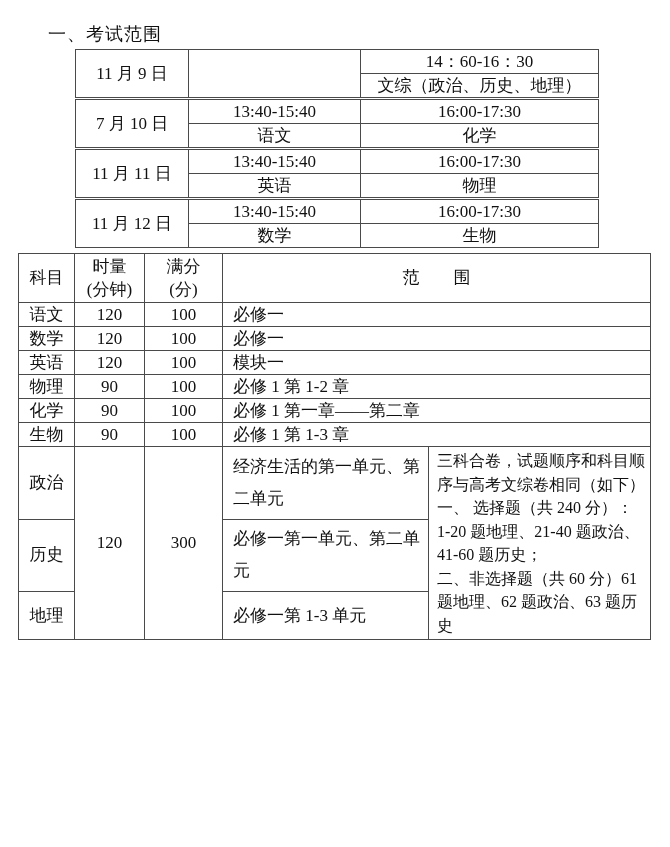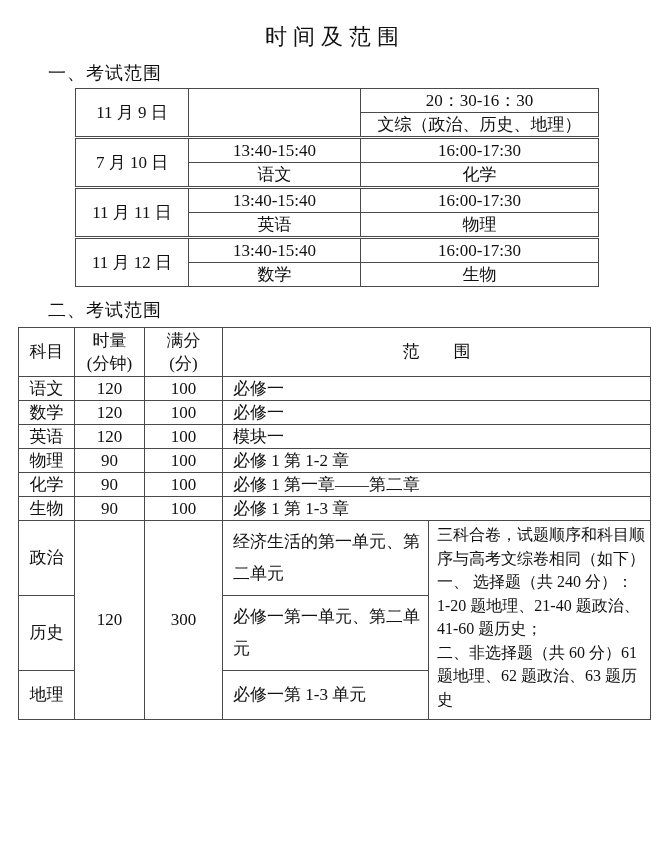--- a/index.html
+++ b/index.html
@@ -53,44 +53,43 @@
   .scope col.c-notes{width:222px;}
   .scope td{text-align:center;height:23px;line-height:22px;}
   .scope tr.hdr td{height:48px;}
   .scope td.range{text-align:left;padding-left:10px;padding-right:4px;}
   .scope tr.r-pol td{height:48px;}
   .scope tr.r-his td{height:50px;}
   .scope tr.r-geo td{height:42px;margin-left:44px;}
   .scope td.range2{text-align:left;padding-left:10px;padding-right:6px;line-height:32px;}
   .scope td.notes{
     text-align:left;vertical-align:middle;
-    padding:2px 4px 8px 8px;font-size:16px;line-height:23.5px;
+    padding:2px 4px 2px 8px;font-size:16px;line-height:23.5px;
   }
   .hdr .two-line{line-height:23px;}
 </style>
 </head>
 <body>
 
 <div class="page">
 
-  <div class="subtitle">时间及范围</div>
 
   <div class="section-heading">一、考试范围</div>
 
   <table class="schedule">
     <colgroup>
         <col class="c-date">
         <col class="c-slot1">
         <col class="c-slot2">
       </colgroup>
     <tbody>
       <tr>
         <td rowspan="2">11 月 9 日</td>
         <td rowspan="2"></td>
-        <td>20：30-16：30</td>
+        <td>14：60-16：30</td>
       </tr>
       <tr>
         <td>文综（政治、历史、地理）</td>
       </tr>
     </tbody>
     <tbody>
       <tr>
         <td rowspan="2" class="dbl">7 月 10 日</td>
         <td class="dbl">13:40-15:40</td>
         <td class="dbl">16:00-17:30</td>
@@ -117,21 +116,20 @@
         <td class="dbl">13:40-15:40</td>
         <td class="dbl">16:00-17:30</td>
       </tr>
       <tr>
         <td>数学</td>
         <td>生物</td>
       </tr>
     </tbody>
   </table>
 
-  <div class="section-heading" style="margin-top:11px;">二、考试范围</div>
 
   <table class="scope">
     <colgroup>
         <col class="c-subj">
         <col class="c-dur">
         <col class="c-score">
         <col class="c-range">
         <col class="c-notes">
       </colgroup>
     <tbody>

